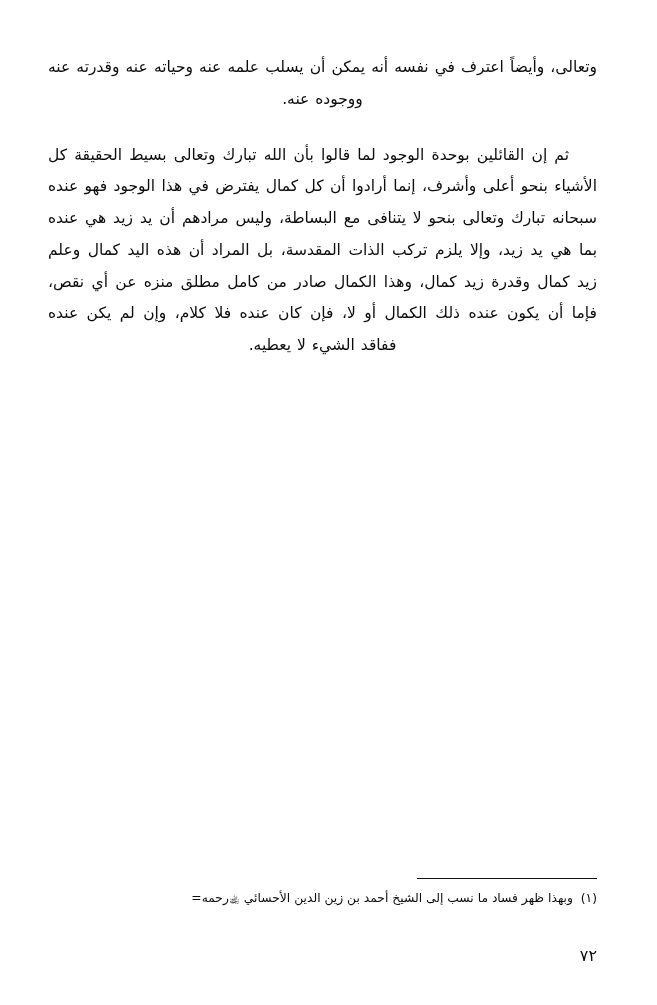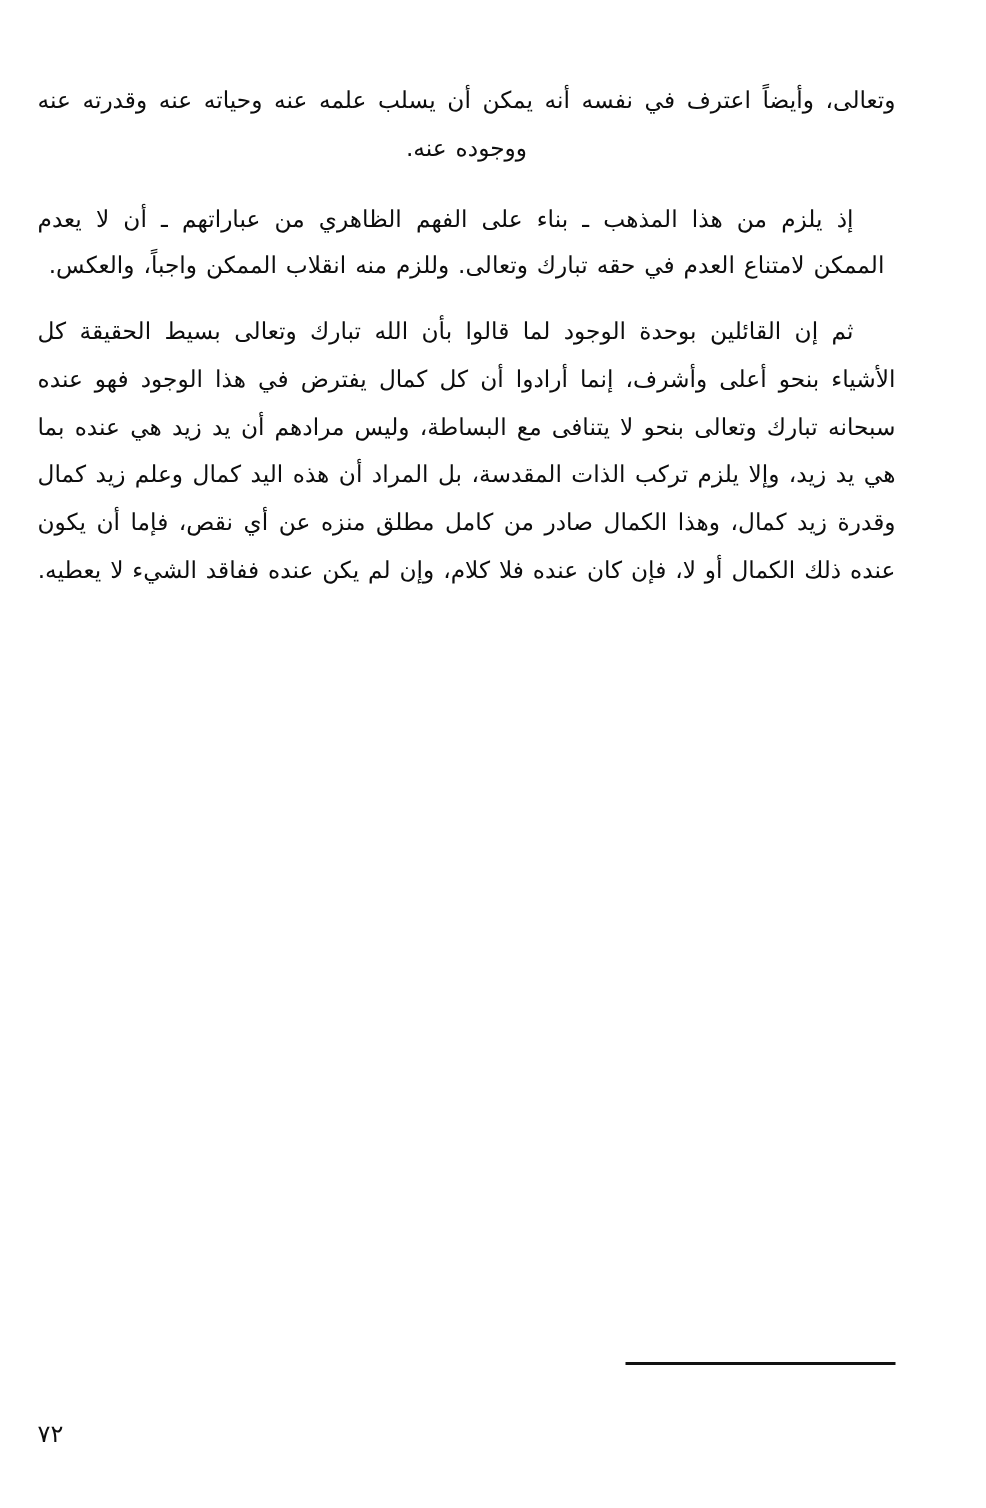--- a/index.html
+++ b/index.html
@@ -14,21 +14,21 @@
     font-family: "DejaVu Sans", "Liberation Sans", sans-serif;
     color: #0d0d0d;
     overflow: hidden;
   }
   .page {
     position: absolute;
     top: 0; left: 0;
     width: 657px;
     height: 1005px;
     box-sizing: border-box;
-    padding: 52px 60px 40px 25px;
+    padding: 52px 60px 40px 48px;
     display: flex;
     flex-direction: column;
   }
   .body-text {
     direction: rtl;
     text-align: justify;
     text-align-last: center;
     font-size: 15.5px;
     line-height: 2.05;
     letter-spacing: 0px;
@@ -60,21 +60,21 @@
     font-size: 12.3px;
     line-height: 1.75;
     text-align: right;
     direction: rtl;
     white-space: nowrap;
   }
   .fn-mark {
     font-size: 12.3px;
   }
   .page-number {
-    text-align: left;
+    text-align: right;
     font-size: 16px;
     letter-spacing: 1px;
     margin-top: 36px;
     margin-bottom: 0;
   }
   .sup {
     font-size: 10px;
     vertical-align: super;
   }
   .allah-sym {
@@ -89,29 +89,29 @@
 
   <div class="body-text">
 
     <p class="para first">وتعالى، وأيضاً اعترف في نفسه أنه يمكن أن يسلب علمه عنه وحياته عنه وقدرته عنه ووجوده عنه.</p>
 
     <div class="spacer-sm"></div>
 
 
     <div class="spacer-sm"></div>
 
-    <p class="para">إذ يلزم من هذا المذهب ـ بناء على الفهم الظاهري من عباراتهم ـ أن لا يعدم الممكن لامتناع العدم في حقه تبارك وتعالى. وللزم منه انقلاب الممكن واجباً، والعكس.</p>
 
     <div class="spacer-md"></div>
 
     <p class="para">ثم إن القائلين بوحدة الوجود لما قالوا بأن الله تبارك وتعالى بسيط الحقيقة كل الأشياء بنحو أعلى وأشرف، إنما أرادوا أن كل كمال يفترض في هذا الوجود فهو عنده سبحانه تبارك وتعالى بنحو لا يتنافى مع البساطة، وليس مرادهم أن يد زيد هي عنده بما هي يد زيد، وإلا يلزم تركب الذات المقدسة، بل المراد أن هذه اليد كمال وعلم زيد كمال وقدرة زيد كمال، وهذا الكمال صادر من كامل مطلق منزه عن أي نقص، فإما أن يكون عنده ذلك الكمال أو لا، فإن كان عنده فلا كلام، وإن لم يكن عنده ففاقد الشيء لا يعطيه.</p>
 
     <div class="spacer-md"></div>
 
 
   </div>
 
   <div class="footnote-area">
     <div class="fn-rule"></div>
+    <div class="footnote"><span class="fn-mark">(١)</span>&nbsp;&nbsp;<span>وبهذا ظهر فساد ما نسب إلى الشيخ أحمد بن زين الدين الأحسائي</span>&nbsp;<span class="allah-sym">﵀</span><span>رحمه=</span></div>
     <div class="page-number">٧٢</div>
   </div>
 
 </div>
 
 </body></html>

